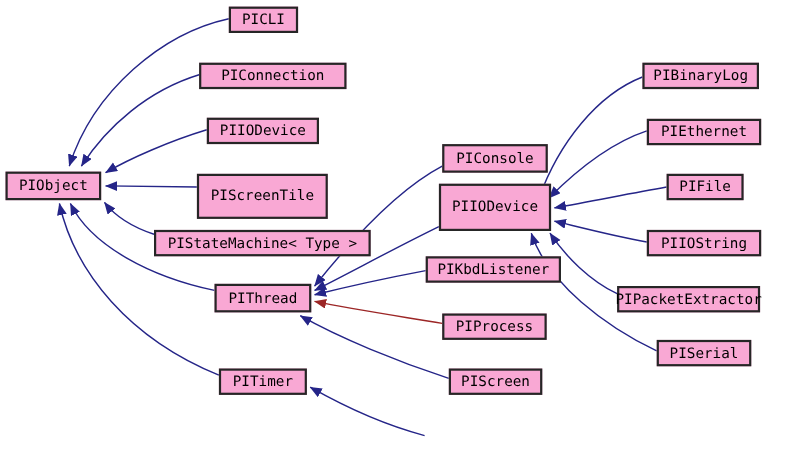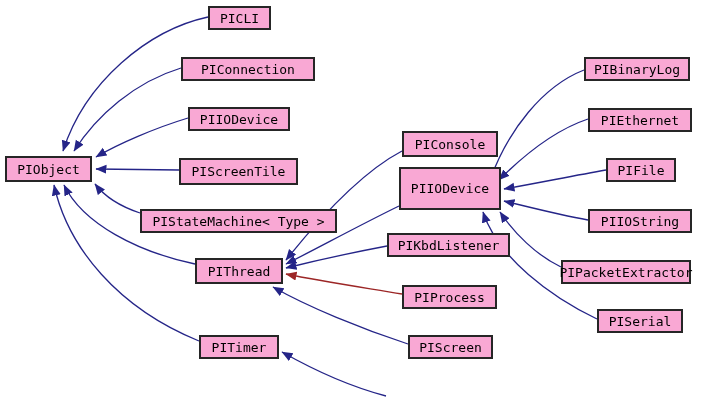--- a/index.html
+++ b/index.html
@@ -81,21 +81,21 @@
     </div>
   <div class="node" style="left:208px;top:6px;width:63px;height:24px">
       <span>PICLI</span>
     </div>
   <div class="node" style="left:181px;top:57px;width:134px;height:24px">
       <span>PIConnection</span>
     </div>
   <div class="node" style="left:188px;top:107px;width:102px;height:24px">
       <span>PIIODevice</span>
     </div>
-  <div class="node" style="left:179px;top:158px;width:119px;height:27px">
+  <div class="node" style="left:179px;top:158px;width:119px;height:41px">
       <span>PIScreenTile</span>
     </div>
   <div class="node" style="left:140px;top:209px;width:197px;height:24px">
       <span>PIStateMachine&lt; Type &gt;</span>
     </div>
   <div class="node" style="left:195px;top:258px;width:88px;height:26px">
       <span>PIThread</span>
     </div>
   <div class="node" style="left:199px;top:335px;width:80px;height:24px">
       <span>PITimer</span>

